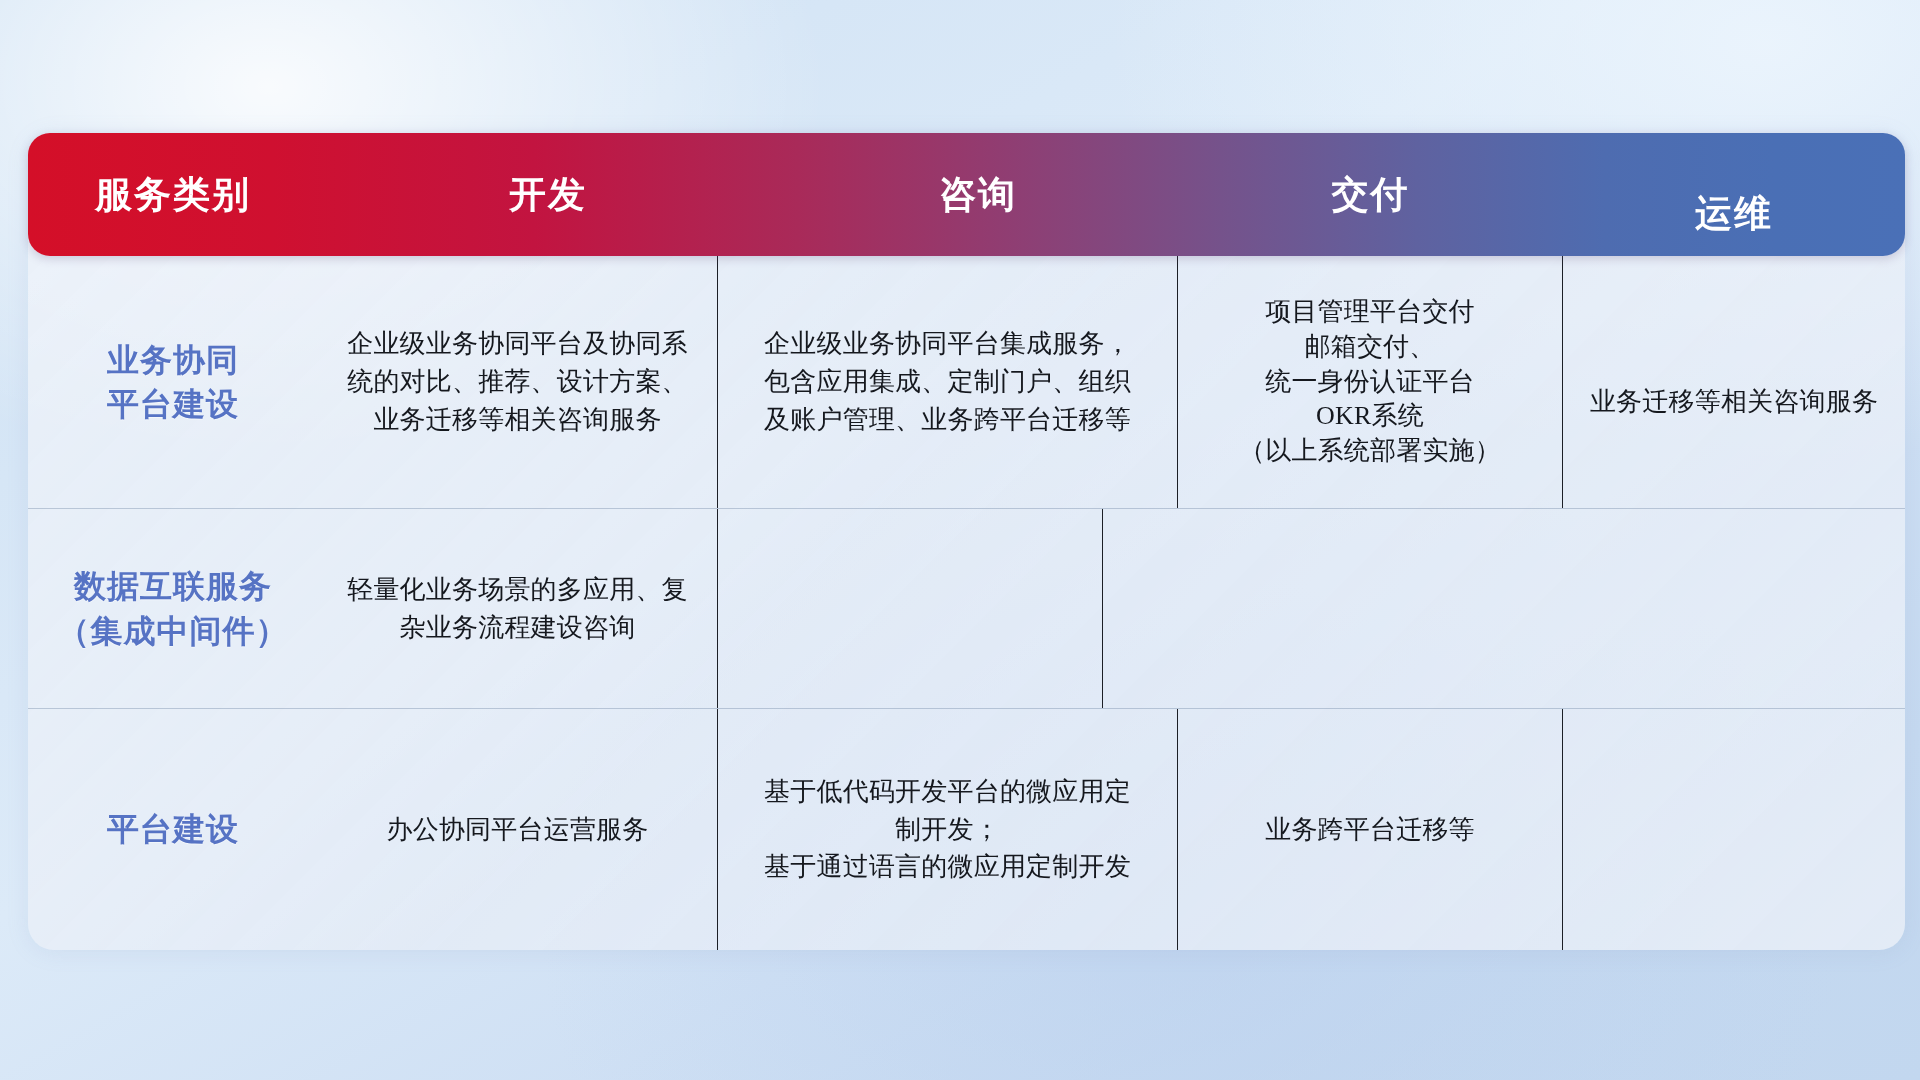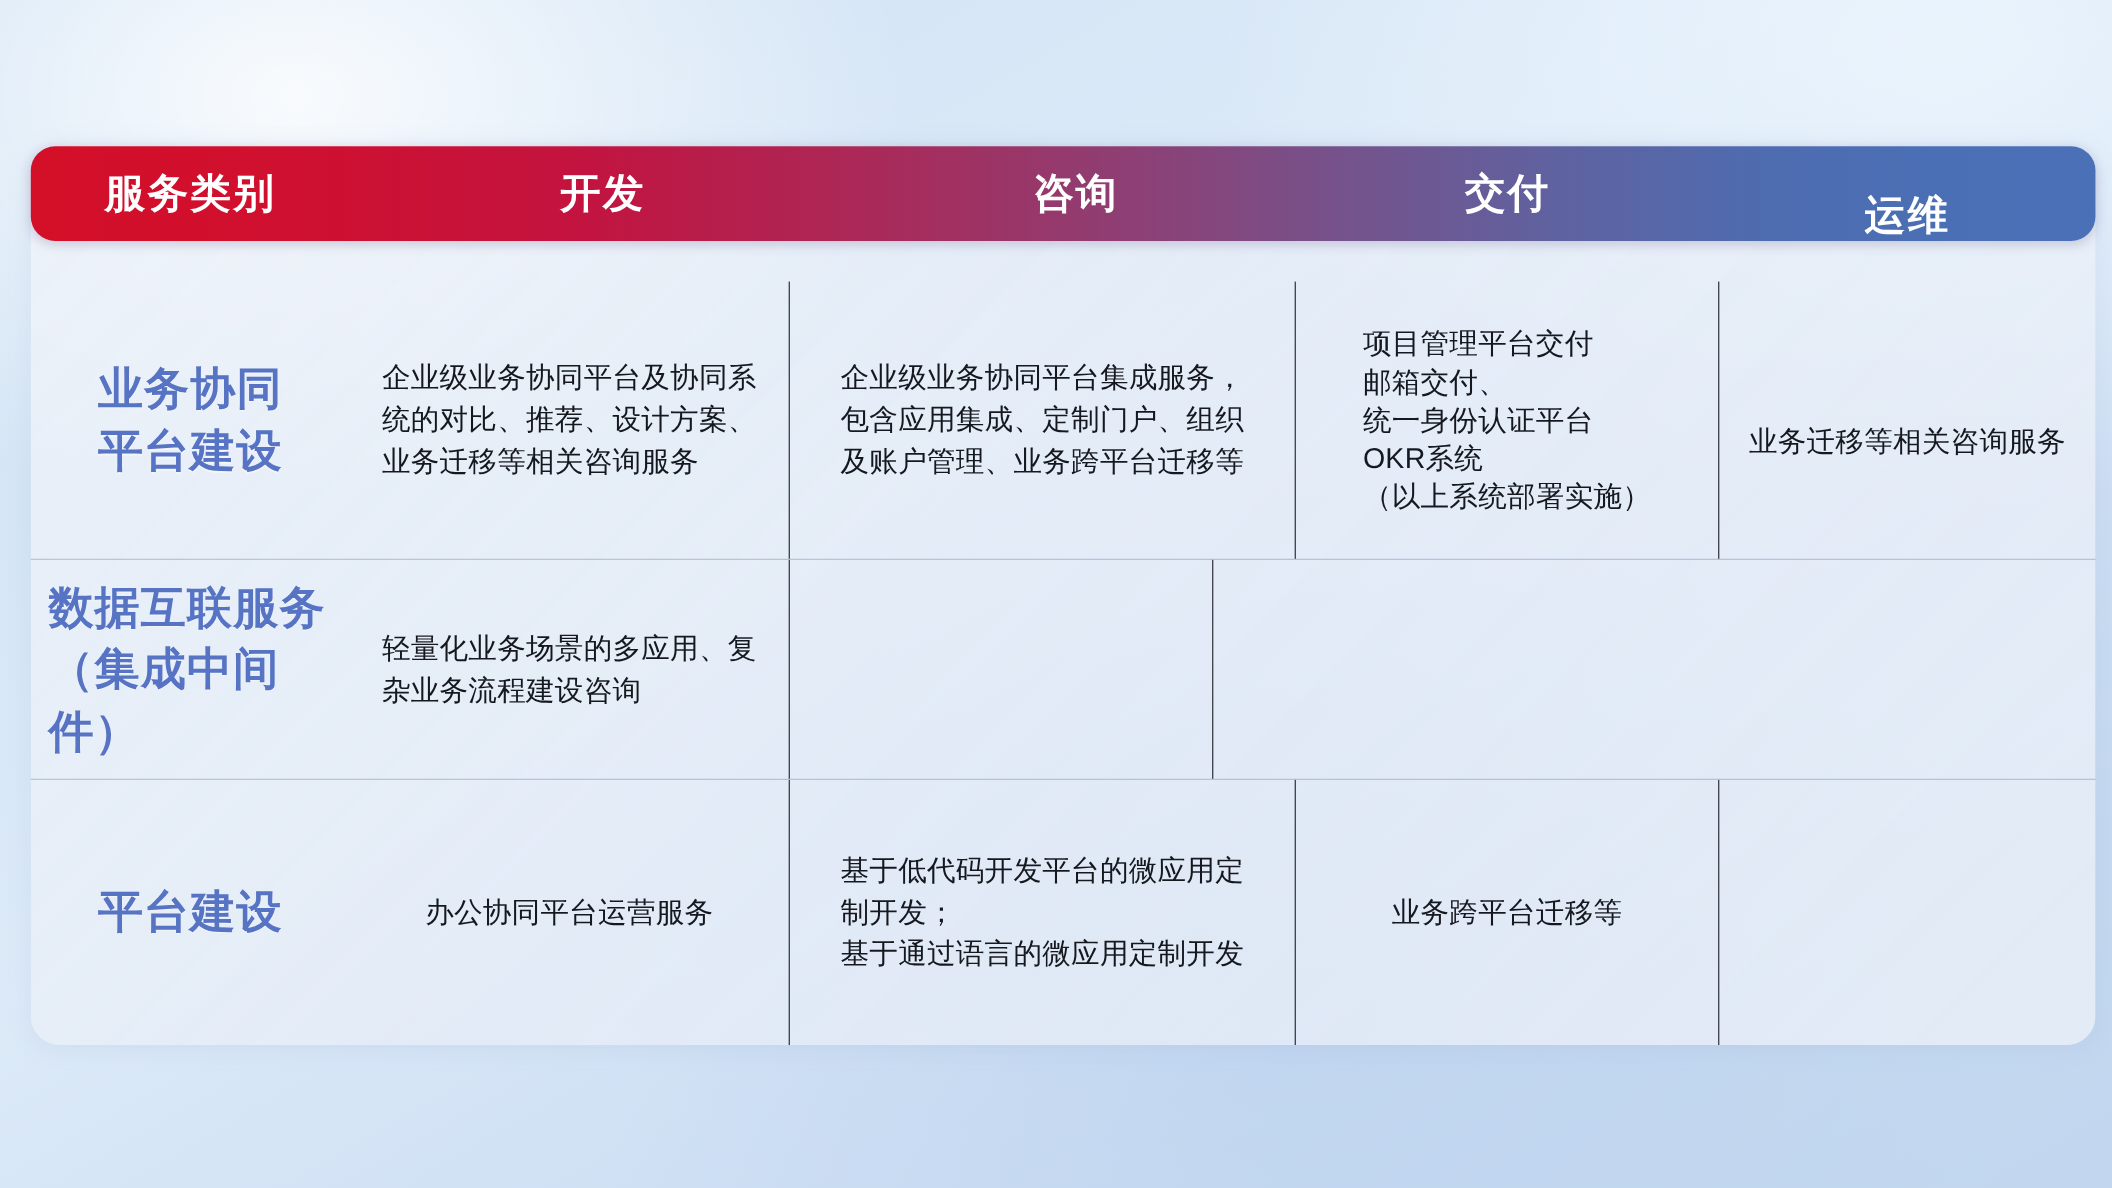--- a/index.html
+++ b/index.html
@@ -39,21 +39,21 @@
     box-shadow: 0 2px 22px rgba(120,150,190,0.13);
     overflow: hidden;
   }
 
   
   .head-row {
     position: absolute;
     left: 28px;
     top: 133px;
     width: 1877px;
-    height: 86px;
+    height: 123px;
     border-radius: 22px;
     background: linear-gradient(90deg,
         #d40f28 0%,
         #cf1030 13%,
         #c21440 27%,
         #a92a59 41%,
         #8e3f74 53%,
         #74538c 64%,
         #5f62a0 74%,
         #4e6cb0 84%,
@@ -98,28 +98,30 @@
   .row.r2 { height: 200px; }
   .row.r3 { height: 241px; }
   .row.r1, .row.r2 { border-bottom: 1px solid rgba(118,140,170,0.42); }
 
   .cell {
     box-sizing: border-box;
     display: flex;
     align-items: center;
     justify-content: center;
     padding: 19px 16px;
+    text-align: center;
+    font-family: Liberation Serif, serif;
   }
   
   .cell.rule { border-right: 1.6px solid #1c1f26; }
 
   .label {
     color: #5673c4;
     font-weight: bold;
-    font-size: 41px;
+    font-size: 32px;
     line-height: 1.38;
     letter-spacing: 1px;
     text-shadow: 0 1px 0 rgba(255,255,255,0.45);
   }
   .body-text {
     color: #15181e;
     font-size: 26px;
     line-height: 1.45;
     letter-spacing: 0.2px;
   }

